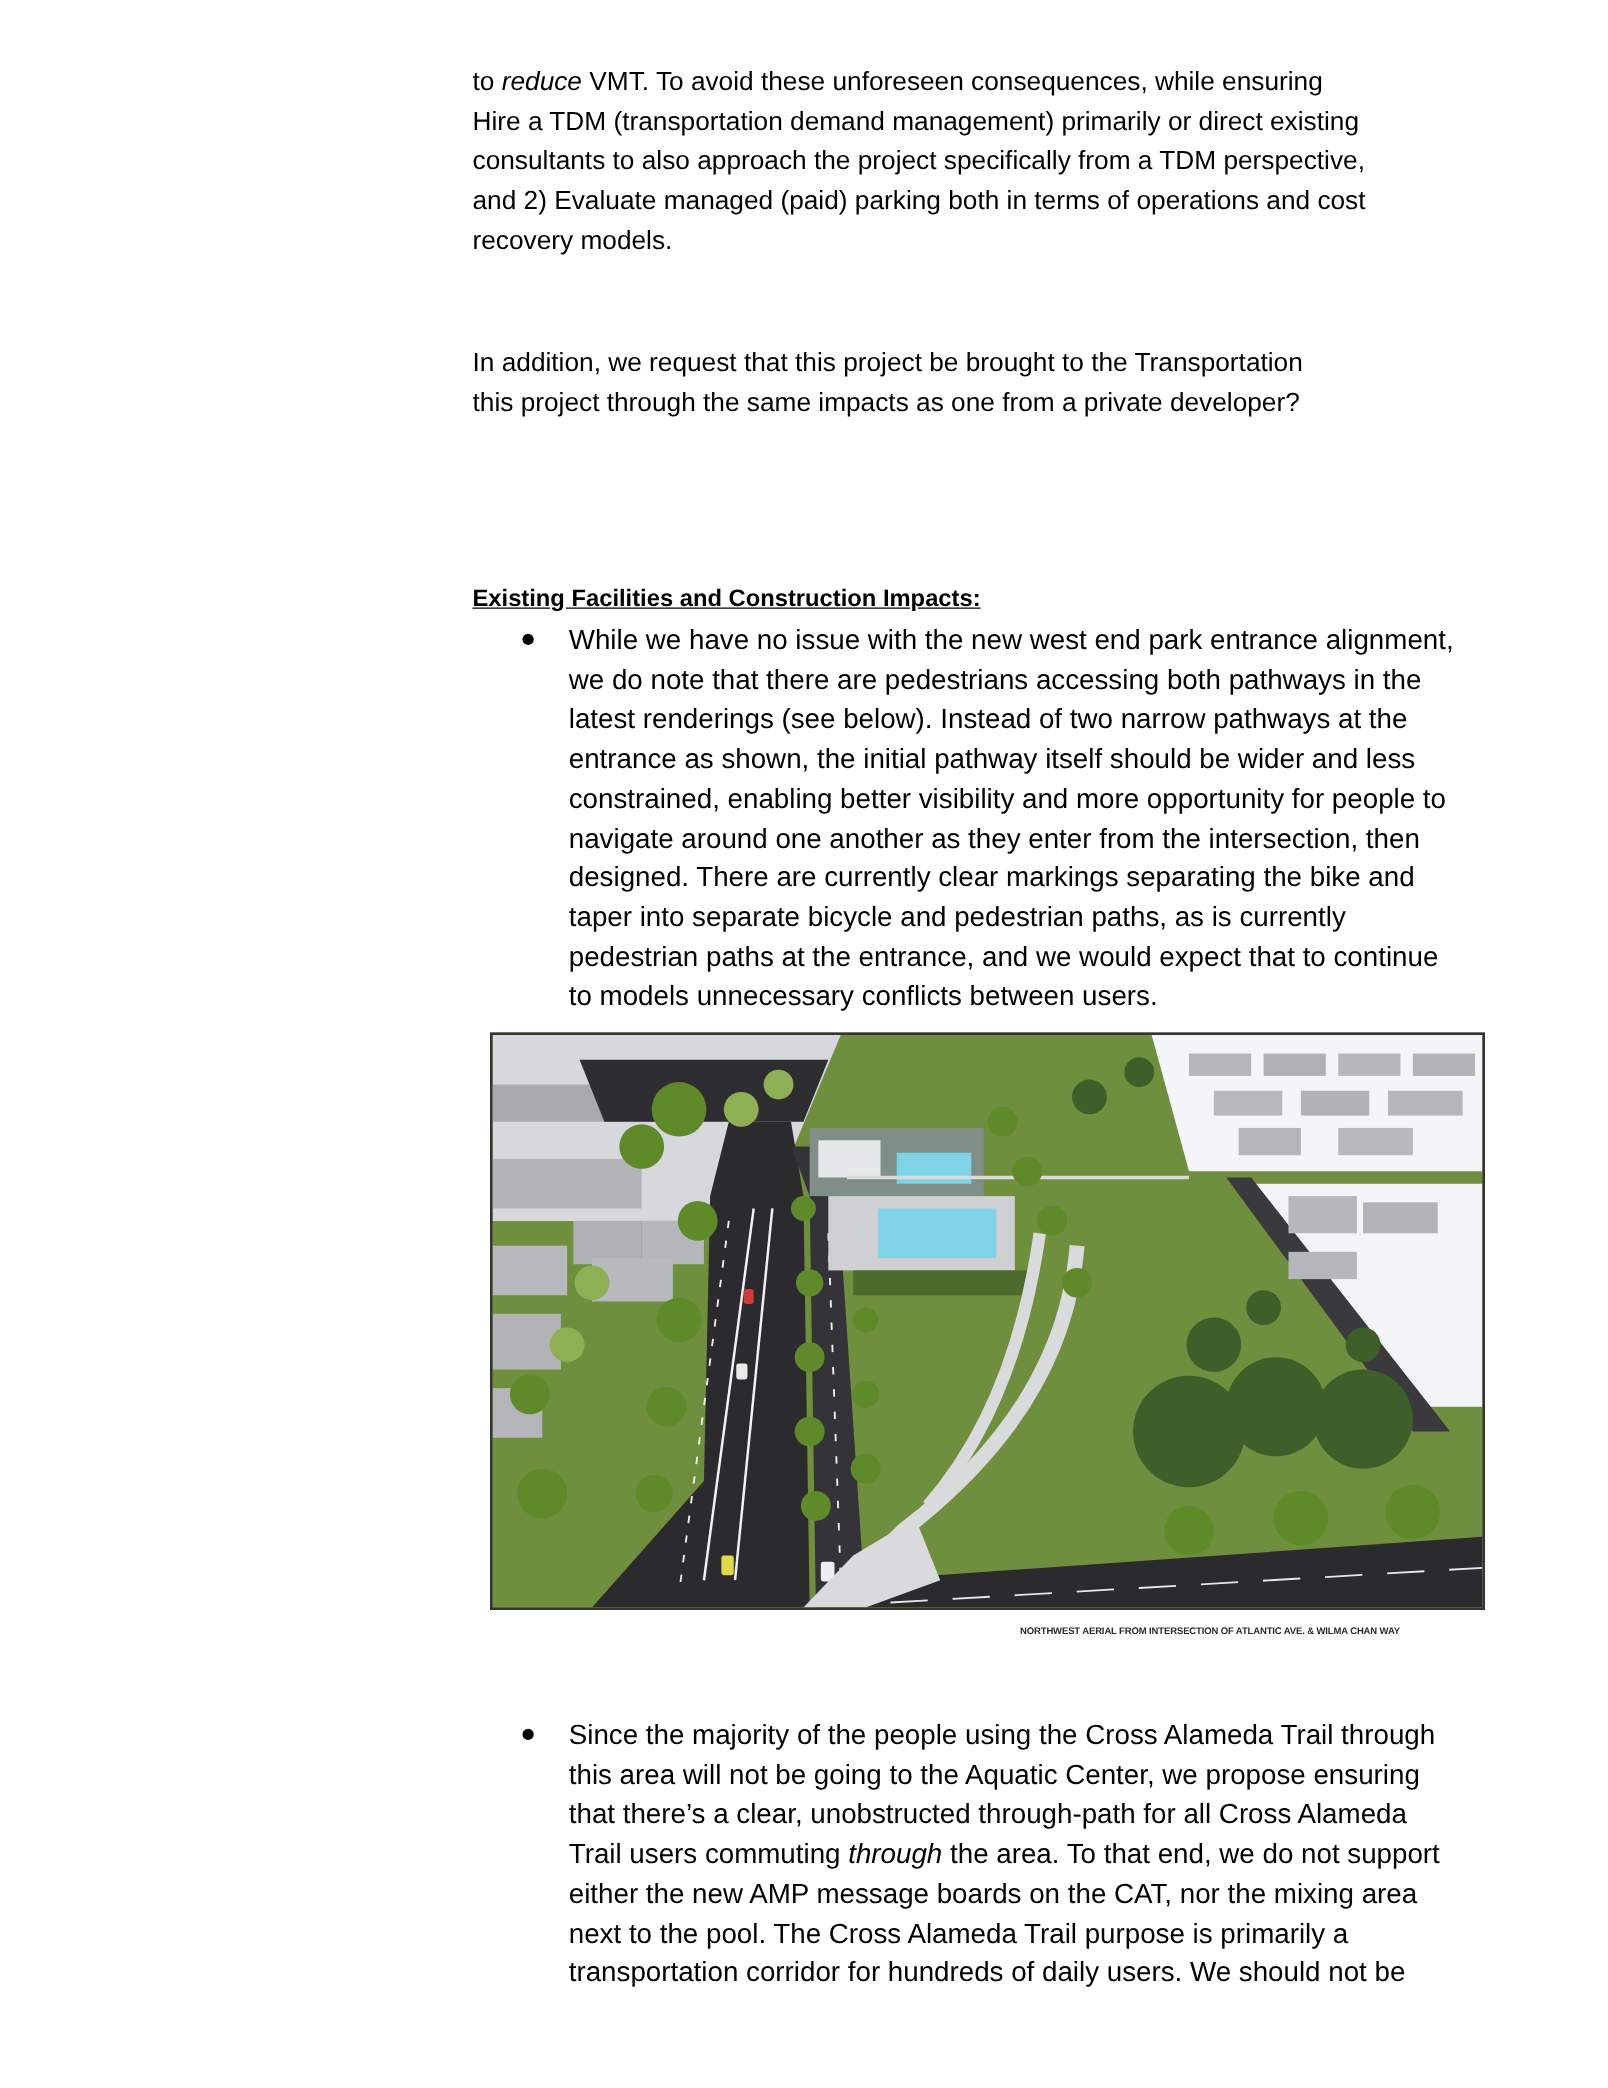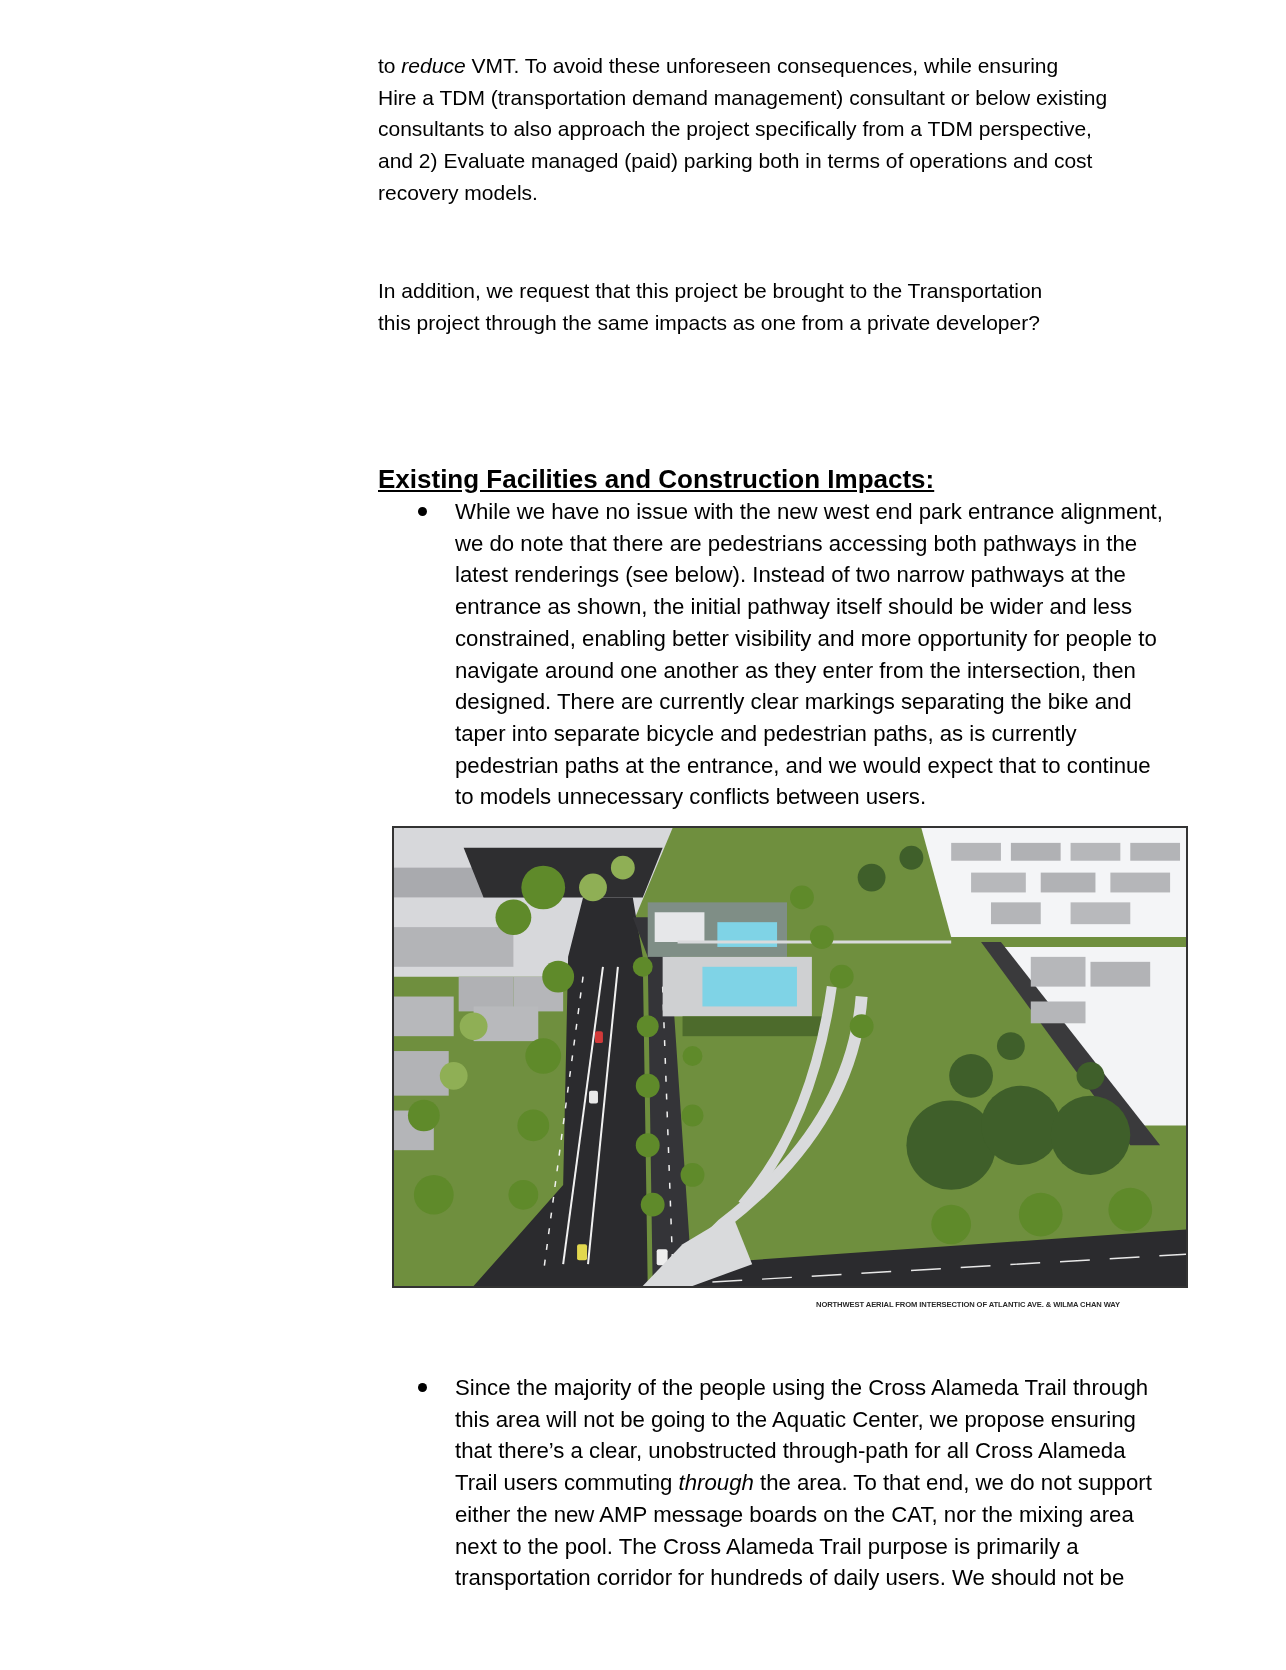--- a/index.html
+++ b/index.html
@@ -1,42 +1,42 @@
 <!DOCTYPE html>
 <html><head>
   <meta charset="utf-8">
   <style>
     html, body { margin: 0; padding: 0; background: #ffffff; }
     body { width: 1286px; height: 1670px; position: relative; overflow: hidden;
            font-family: "Liberation Sans", sans-serif; color: #000; }
     .page { position: absolute; left: 0; top: 0; width: 1286px; height: 1670px; }
     .para { position: absolute; left: 378px; width: 820px; font-size: 21px; line-height: 31.7px; margin: 0; }
     .para .line { display: block; white-space: nowrap; }
-    .heading { position: absolute; left: 378px; top: 464px; font-size: 26px; line-height: 31.7px;
+    .heading { position: absolute; left: 378px; top: 464px; font-size: 19px; line-height: 31.7px;
                font-weight: bold; text-decoration: underline; white-space: nowrap; margin: 0; }
     .bullet-item { position: absolute; left: 378px; width: 820px; font-size: 22.2px; line-height: 31.7px; }
     .bullet-dot { position: absolute; left: 40px; top: 11px; width: 9px; height: 9px; border-radius: 50%; background: #000; }
     .bullet-text { position: absolute; left: 77px; top: 0; }
     .bullet-text .line { display: block; white-space: nowrap; }
     em { font-style: italic; }
 
     .figure { position: absolute; left: 392px; top: 826px; width: 796px; height: 462px;
               border: 2px solid #333; box-sizing: border-box; overflow: hidden; background: #6f8f3e; }
     .figure svg { display: block; width: 100%; height: 100%; }
     .caption { position: absolute; left: 816px; top: 1300px; font-size: 7.6px; font-weight: bold;
                letter-spacing: -0.1px; color: #2a2a2a; white-space: nowrap; }
   </style>
 </head>
 <body>
 
 <div class="page">
 
   <div class="para" style="top:50px;">
     <span class="line"><span>to </span><em>reduce</em><span> VMT.  To avoid these unforeseen consequences, while ensuring</span></span>
-    <span class="line">Hire a TDM (transportation demand management) consultant or below existing</span>
+    <span class="line">Hire a TDM (transportation demand management) primarily or direct existing</span>
     <span class="line">consultants to also approach the project specifically from a TDM perspective,</span>
     <span class="line">and 2) Evaluate managed (paid) parking both in terms of operations and cost</span>
     <span class="line">recovery models.</span>
   </div>
 
   <div class="para" style="top:275px;">
     <span class="line">In addition, we request that this project be brought to the Transportation</span>
     <span class="line">this project through the same impacts as one from a private developer?</span>
   </div>
 

